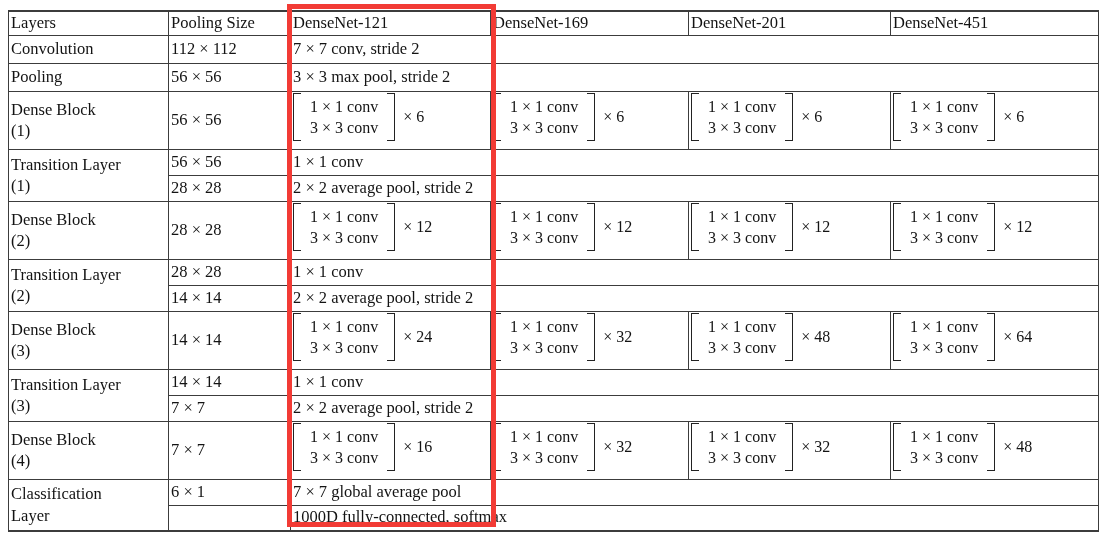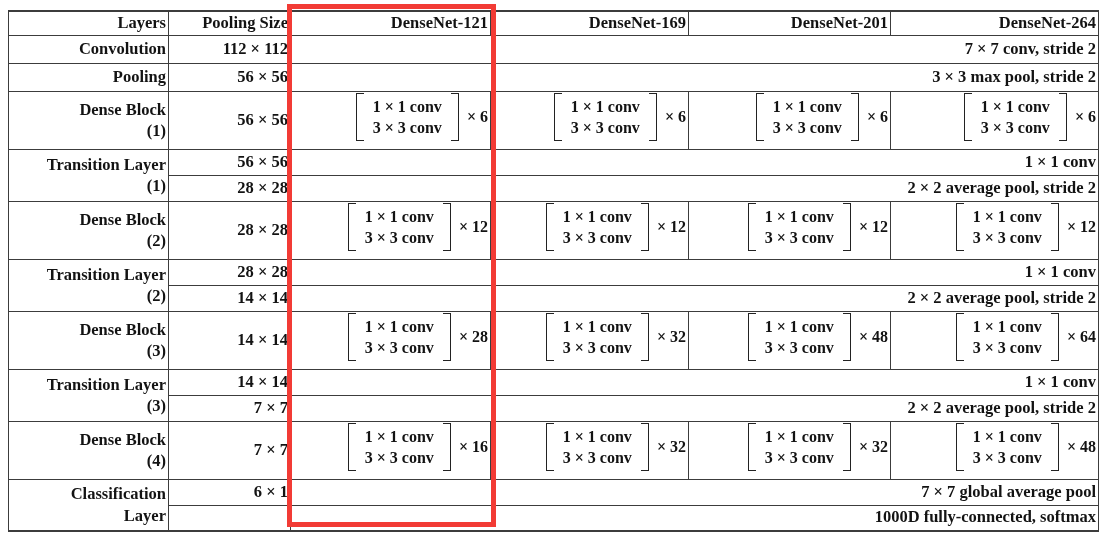--- a/index.html
+++ b/index.html
@@ -14,25 +14,25 @@
   .table-wrap { position: absolute; left: 8px; top: 10px; }
   table.arch {
     border-collapse: collapse;
     table-layout: fixed;
     width: 1090px;
     border-top: 2.6px solid #3c3c3c;
     border-bottom: 2.6px solid #3c3c3c;
   }
   table.arch th, table.arch td {
     border: 1.4px solid #3c3c3c;
-    text-align: right;
+    text-align: left;
     vertical-align: middle;
     padding: 0 2px;
     font-size: 16.5px;
-    font-weight: bold;
+    font-weight: normal;
     line-height: 1.25;
   }
   tr.h-head  { height: 24px; }
   tr.h-std   { height: 28px; }
   tr.h-blk   { height: 58px; }
   tr.h-sub   { height: 26px; }
   .two-line span { display: block; line-height: 1.3; }
   
   .blk { display: inline-flex; align-items: stretch; }
   .br  { width: 7px; }
@@ -67,21 +67,21 @@
         <col style="width:208px">
   </colgroup>
 
   <tbody>
         <tr class="h-head">
     <th>Layers</th>
     <th>Pooling Size</th>
     <th>DenseNet-121</th>
     <th>DenseNet-169</th>
     <th>DenseNet-201</th>
-    <th>DenseNet-264</th>
+    <th>DenseNet-451</th>
   </tr>
 
   <tr class="h-std">
     <td>Convolution</td>
     <td>112 × 112</td>
     <td colspan="4">7 × 7 conv, stride 2</td>
   </tr>
 
   <tr class="h-std">
     <td>Pooling</td>
@@ -236,21 +236,21 @@
     </td>
     <td>14 × 14</td>
     <td>
       <span class="blk">
               <span class="br l"></span>
               <span class="convs">
                 <span>1 × 1 conv</span>
                 <span>3 × 3 conv</span>
               </span>
               <span class="br r"></span>
-              <span class="mult">× 28</span>
+              <span class="mult">× 24</span>
             </span>
     </td>
     <td>
       <span class="blk">
               <span class="br l"></span>
               <span class="convs">
                 <span>1 × 1 conv</span>
                 <span>3 × 3 conv</span>
               </span>
               <span class="br r"></span>

